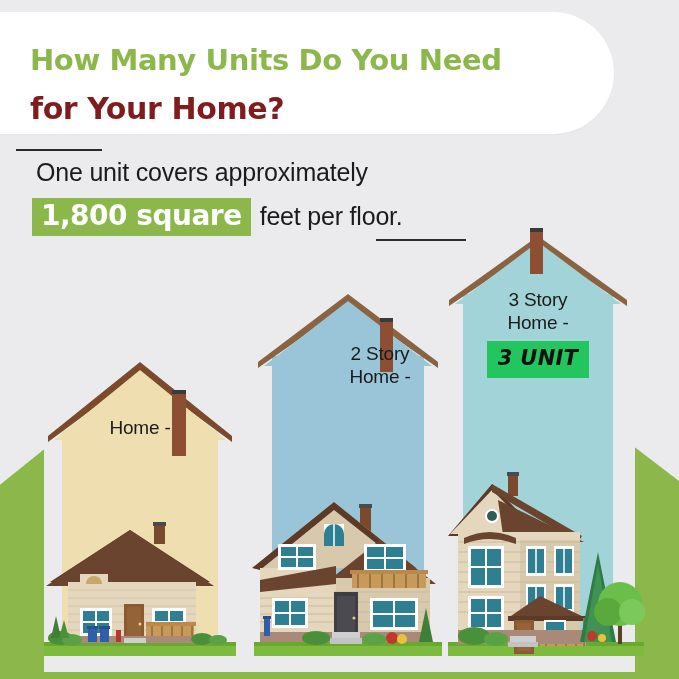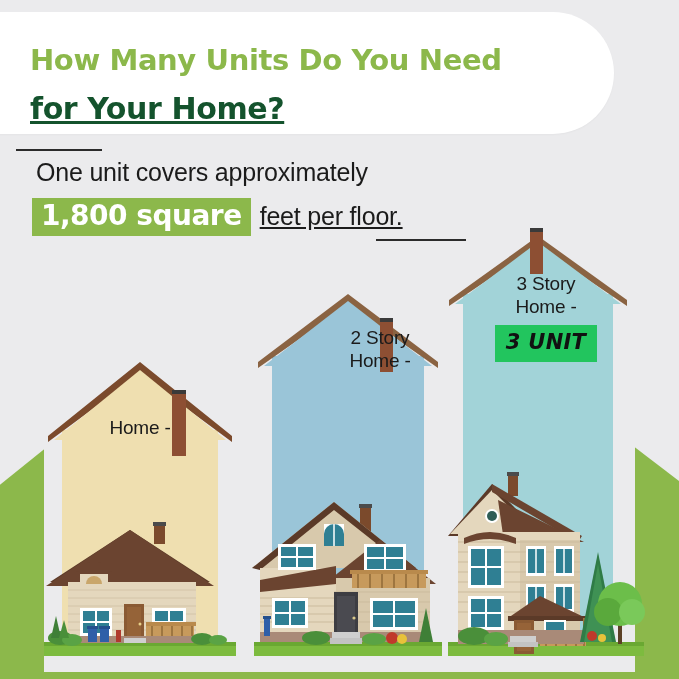--- a/index.html
+++ b/index.html
@@ -42,23 +42,22 @@
   }
   .title-l1{
     position:absolute;left:50px;top:34px;
     font-size:29px;font-weight:bold;letter-spacing:-0.4px;
     color:#8cb84b;line-height:1;white-space:nowrap;
     font-family:"DejaVu Sans", sans-serif;
   }
   .title-l2{
     position:absolute;left:50px;top:82px;
     font-size:30px;font-weight:bold;letter-spacing:-0.4px;
-    color:#14532d;line-height:1;white-space:nowrap;
+    color:#7f1d1d;line-height:1;white-space:nowrap;
     font-family:"DejaVu Sans", sans-serif;
-    text-decoration:underline;
   }
 
   
   .rule{position:absolute;background:#2b2b2b;height:2px;z-index:6;}
   .rule-top{left:16px;top:149px;width:86px;}
   .rule-bottom{left:376px;top:239px;width:90px;}
 
   .sub-l1{
     position:absolute;left:36px;top:158px;
     font-size:25px;color:#1b1b1b;letter-spacing:-0.2px;white-space:nowrap;z-index:6;
@@ -67,21 +66,21 @@
     position:absolute;left:32px;top:198px;height:37px;
     display:flex;align-items:center;z-index:6;white-space:nowrap;
   }
   .hl{
     background:#8cb84b;color:#ffffff;
     font-size:28px;font-weight:bold;letter-spacing:-0.5px;
     padding:4px 9px 6px 9px;line-height:1;
     font-family:"DejaVu Sans", sans-serif;
   }
   .sub-tail{
-    font-size:25px;color:#1b1b1b;letter-spacing:-0.2px;margin-left:9px;text-decoration:underline;
+    font-size:25px;color:#1b1b1b;letter-spacing:-0.2px;margin-left:9px;
   }
 
   
   .sil{position:absolute;z-index:3;}
   .sil .body{position:absolute;left:0;bottom:0;width:100%;}
   .sil .roof{position:absolute;left:-14px;top:0;width:calc(100% + 28px);}
   .sil .chimney{position:absolute;background:#8d4f33;border-top:4px solid #3a3a3a;z-index:4;}
 
   .sil-label{
     position:absolute;width:100%;text-align:center;z-index:5;
@@ -120,34 +119,34 @@
     </div>
   </div>
 
   <div class="sil" style="left:272px;top:294px;width:152px;height:358px;">
     <div class="chimney" style="left:108px;top:24px;width:13px;height:50px;"></div>
     <div class="body" style="top:62px;height:296px;background:#9ac5d8;"></div>
     <svg class="roof" viewBox="0 0 180 74" preserveAspectRatio="none" style="height:74px;">
       <polygon points="90,0 180,68 180,74 90,11 0,74 0,68" fill="#8a6342"></polygon>
       <polygon points="90,7 174,72 6,72" fill="#9ac5d8"></polygon>
     </svg>
-    <div class="sil-label" style="top:32px;padding-left:32px;">
+    <div class="sil-label" style="top:48px;padding-left:32px;">
       <span class="ln">2 Story</span>
       <span class="ln">Home -</span>
     </div>
   </div>
 
   <div class="sil" style="left:463px;top:236px;width:150px;height:416px;">
     <div class="chimney" style="left:67px;top:-8px;width:13px;height:42px;"></div>
     <div class="body" style="top:58px;height:358px;background:#a2d3d8;"></div>
     <svg class="roof" viewBox="0 0 178 70" preserveAspectRatio="none" style="height:70px;">
       <polygon points="89,0 178,64 178,70 89,10 0,70 0,64" fill="#8a6342"></polygon>
       <polygon points="89,6 172,68 6,68" fill="#a2d3d8"></polygon>
     </svg>
-    <div class="sil-label" style="top:36px;margin-left:8px;">
+    <div class="sil-label" style="top:52px;">
       <span class="ln">3 Story</span>
       <span class="ln">Home -</span>
       <span class="unit-box">3 UNIT</span>
     </div>
   </div>
 
   <svg class="house" style="left:42px;top:516px;width:196px;height:142px;" viewBox="0 0 196 142">
     <rect x="2" y="126" width="192" height="14" fill="#7dbb3f"></rect>
     <rect x="2" y="126" width="192" height="4" fill="#6aa832"></rect>
 

